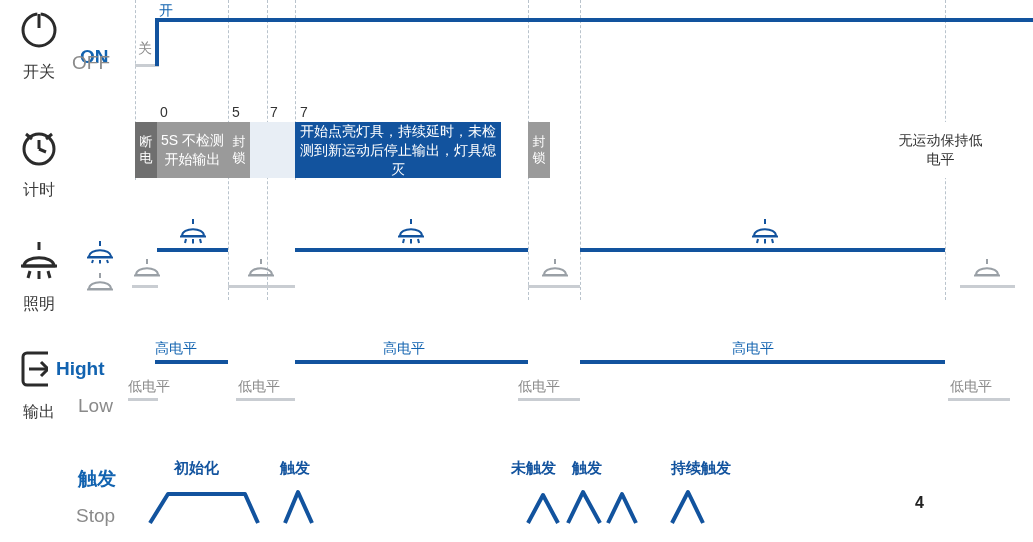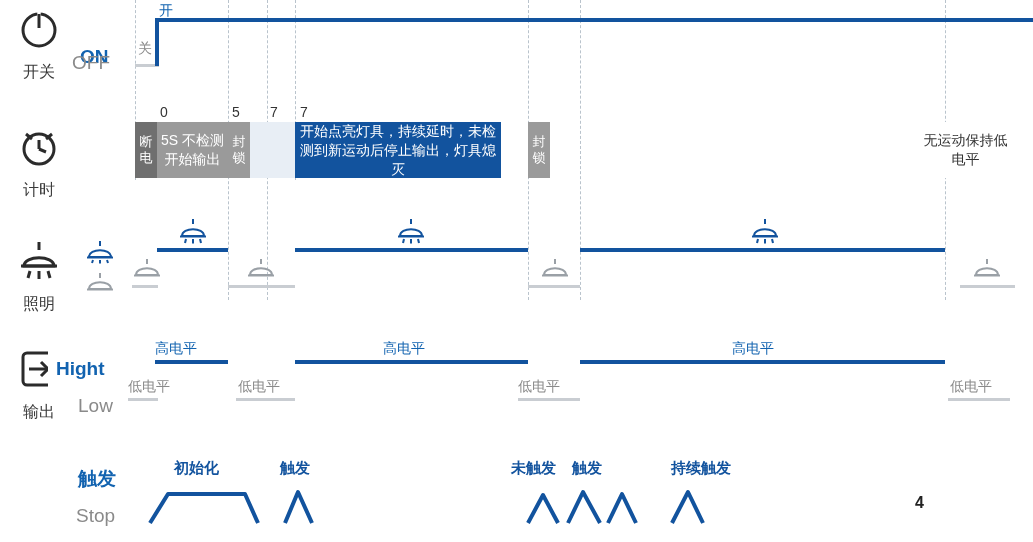--- a/index.html
+++ b/index.html
@@ -121,21 +121,21 @@
   <div class="tick" style="left:232px;top:104px;">5</div>
   <div class="tick" style="left:270px;top:104px;">7</div>
   <div class="tick" style="left:300px;top:104px;">7</div>
 
   <div class="tcell tc-dark" style="left:135px;width:22px;font-size:13px;line-height:16px;">断电</div>
   <div class="tcell tc-mid" style="left:157px;width:71px;">5S 不检测 开始输出</div>
   <div class="tcell tc-mid" style="left:228px;width:22px;font-size:13px;line-height:16px;">封锁</div>
   <div class="tcell tc-light" style="left:250px;width:45px;"></div>
   <div class="tcell tc-blue" style="left:295px;width:206px;">开始点亮灯具，持续延时，未检测到新运动后停止输出，灯具熄灭</div>
   <div class="tcell tc-mid" style="left:528px;width:22px;font-size:13px;line-height:16px;">封锁</div>
-  <div class="tcell tc-white" style="left:919px;width:93px;">无运动保持低电平</div>
+  <div class="tcell tc-white" style="left:894px;width:93px;">无运动保持低电平</div>
 
   <span class="lamp" style="left:85px;top:240px;">
     <svg width="30" height="24" viewBox="0 0 30 24">
       <line x1="15" y1="1" x2="15" y2="6" stroke="#12539e" stroke-width="2"></line>
       <path d="M4 17 C4 8 26 8 26 17 Z" fill="none" stroke="#12539e" stroke-width="2"></path>
       <line x1="2" y1="17.5" x2="28" y2="17.5" stroke="#12539e" stroke-width="2"></line>
       <line x1="8" y1="20" x2="7" y2="23" stroke="#12539e" stroke-width="2"></line>
       <line x1="15" y1="20" x2="15" y2="23.5" stroke="#12539e" stroke-width="2"></line>
       <line x1="22" y1="20" x2="23" y2="23" stroke="#12539e" stroke-width="2"></line>
     </svg>

